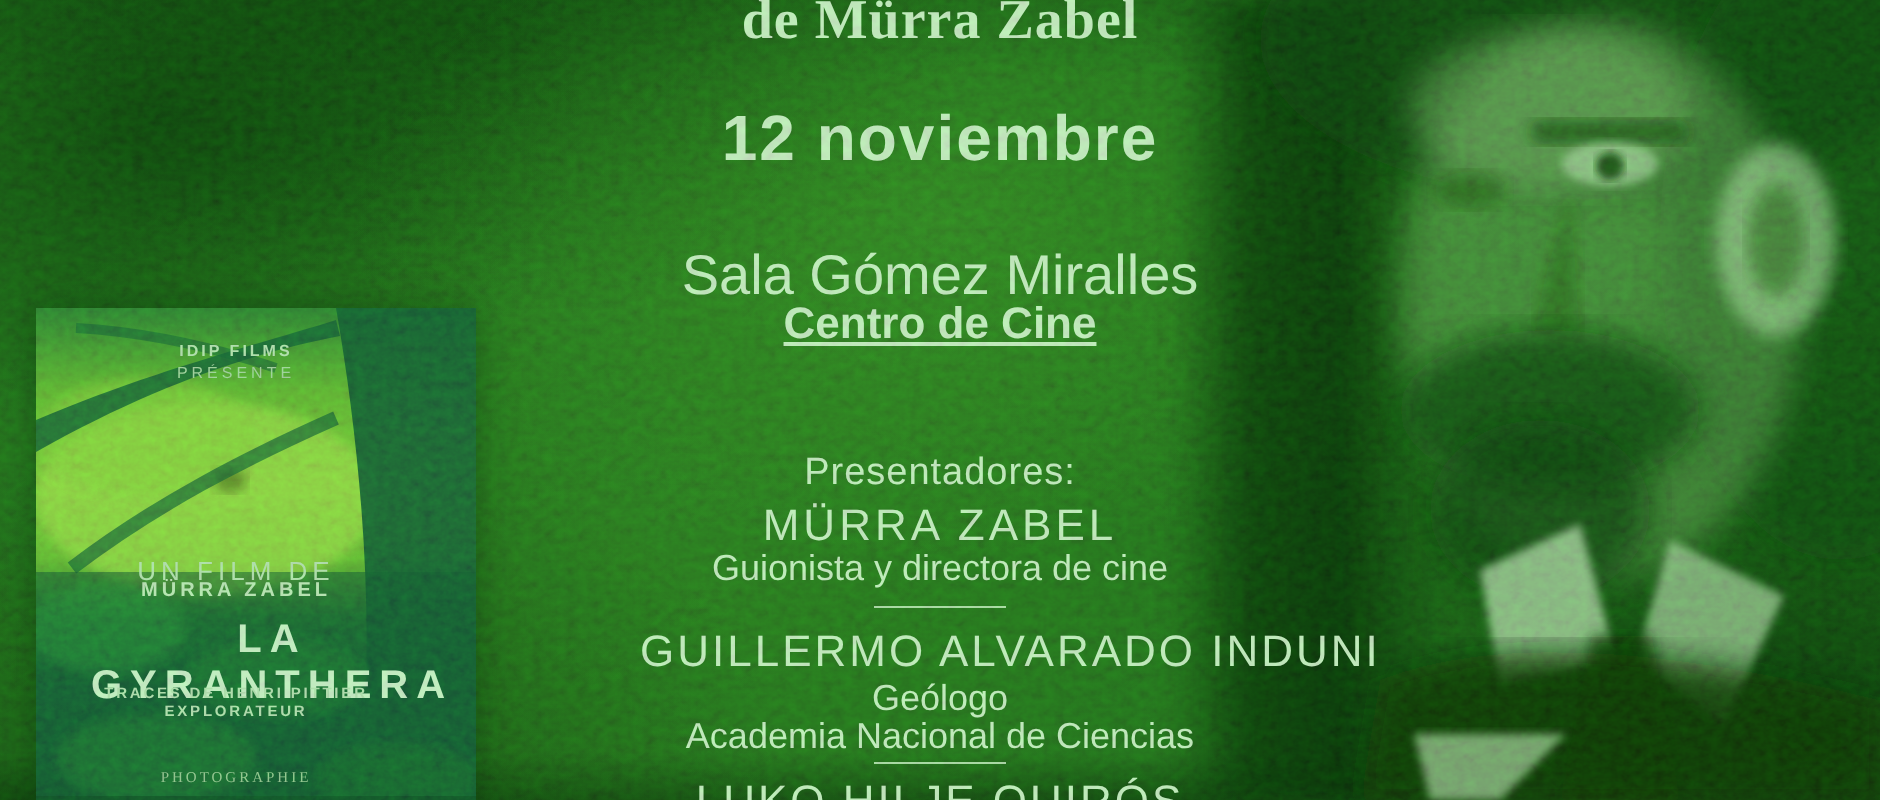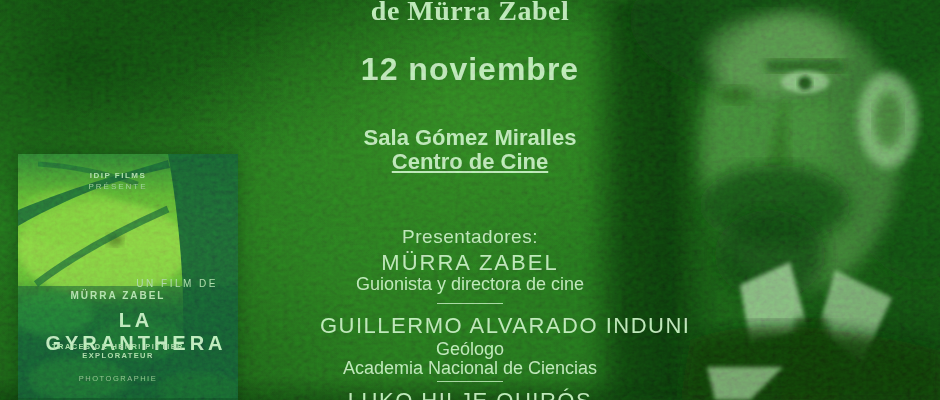--- a/index.html
+++ b/index.html
@@ -22,43 +22,43 @@
   .trunk{
     position:absolute;left:586px;top:0;width:136px;height:400px;
     background:linear-gradient(90deg, rgba(4,16,3,0) 0%, rgba(4,16,3,.75) 28%, rgba(3,12,2,.85) 62%, rgba(4,16,3,0) 100%);
     filter:blur(5px);
   }
   
   .col{position:absolute;left:320px;width:300px;text-align:center;color:#f2f4ec;}
   .serif-top{top:-4px;font-family:"Liberation Serif",serif;font-weight:700;font-size:28px;line-height:30px;letter-spacing:.5px;}
   .date1{top:52px;font-weight:700;font-size:32px;line-height:34px;letter-spacing:1px;}
   .date2{top:86px;font-weight:700;font-size:32px;line-height:34px;letter-spacing:1px;}
-  .venue1{top:126px;font-weight:700;font-size:22px;line-height:24px;}
+  .venue1{top:126px;font-weight:400;font-size:28px;line-height:24px;}
   .venue2{top:150px;font-weight:700;font-size:22px;line-height:24px;text-decoration:underline;}
   .presenters-label{top:226px;font-size:19px;line-height:21px;letter-spacing:.5px;}
   .p1-name{top:251px;font-size:22px;letter-spacing:2px;line-height:24px;}
   .p1-role{top:274px;font-size:18px;line-height:20px;}
   .p2-name{top:314px;font-size:22px;letter-spacing:1.5px;line-height:24px;white-space:nowrap;}
   .p2-role1{top:339px;font-size:18px;line-height:20px;}
   .p2-role2{top:358px;font-size:18px;line-height:20px;}
   .p3-name{top:389px;font-size:22px;letter-spacing:1.5px;line-height:24px;white-space:nowrap;}
   .divider{position:absolute;left:437px;width:66px;height:0;border-top:1.5px solid rgba(244,247,238,.85);}
   .div1{top:303px;} .div2{top:381px;}
   
   .poster{position:absolute;left:18px;top:154px;width:220px;height:260px;box-shadow:0 0 18px rgba(0,0,0,.45);overflow:hidden;}
   .poster svg{position:absolute;left:0;top:0;}
   .poster .ptxt{position:absolute;left:0;width:200px;text-align:center;color:#e9efe4;}
   .ptxt.studio1{top:17px;font-size:8px;font-weight:700;letter-spacing:1.5px;color:#dfe8d9;}
   .ptxt.studio2{top:28px;font-size:8px;letter-spacing:2px;color:#c9d6c4;}
-  .ptxt.filmde{top:124px;font-size:10px;letter-spacing:2.5px;color:#dde6d8;text-align:right;}
+  .ptxt.filmde{top:124px;font-size:13px;letter-spacing:2.5px;color:#dde6d8;}
   .ptxt.director{top:136px;font-size:10px;font-weight:700;letter-spacing:2px;color:#e6ede0;}
   .ptxt.title{top:155px;font-size:20px;font-weight:700;letter-spacing:4px;color:#f5f8f2;margin-left:18px;}
   .ptxt.subtitle{top:188px;font-size:7.5px;font-weight:700;letter-spacing:1.4px;color:#dce5d8;}
   .ptxt.photog{top:212px;font-size:7.5px;font-weight:700;letter-spacing:1px;color:#d3dcce;}
-  .ptxt.photog-role{top:220px;font-size:7.5px;letter-spacing:1.5px;color:#b9c6b4;}
+  .ptxt.photog-role{top:230px;font-size:7.5px;letter-spacing:1.5px;color:#b9c6b4;font-family:Liberation Serif, serif;}
   
   .portrait{position:absolute;left:600px;top:0;width:340px;height:400px;}
 </style>
 </head>
 <body>
 
 <div id="stage">
 
   <div class="trunk"></div>
 

